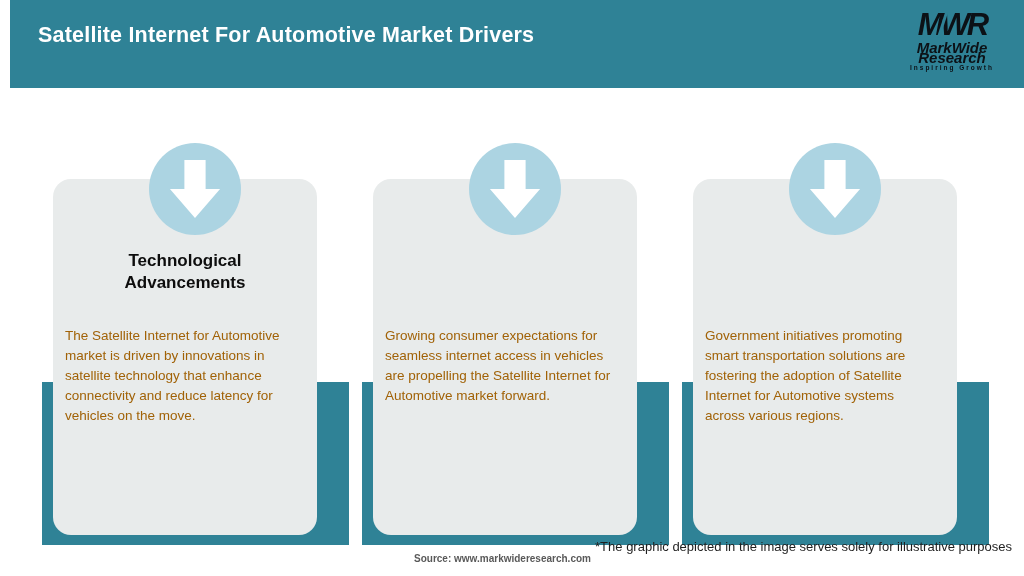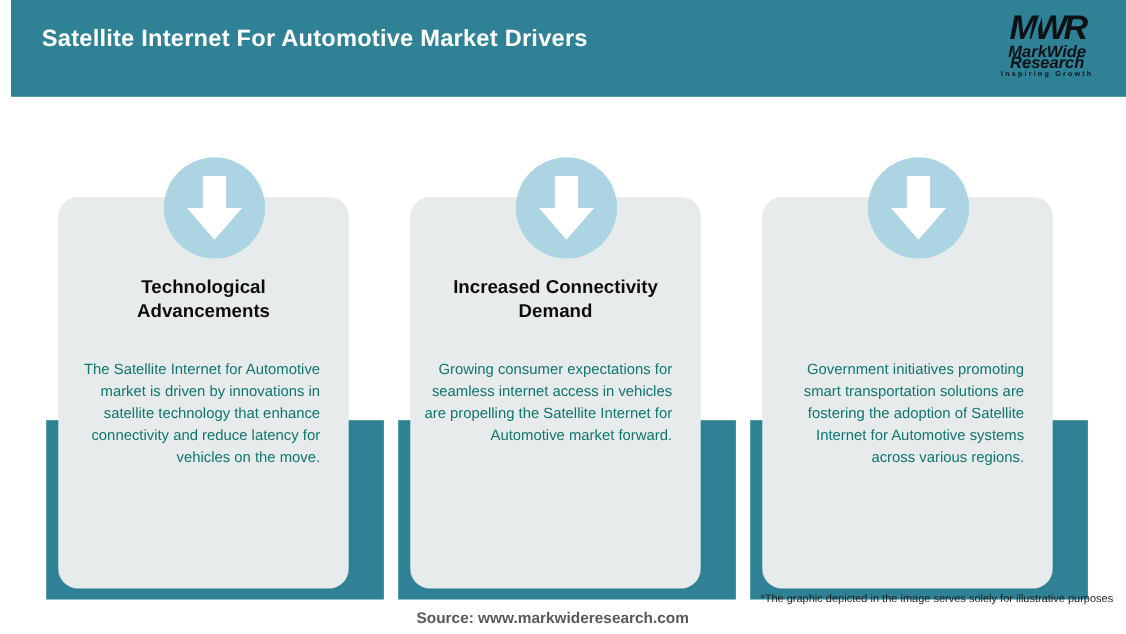--- a/index.html
+++ b/index.html
@@ -49,30 +49,30 @@
     border-radius:50%;background:#ACD4E2;
     display:flex;align-items:center;justify-content:center;
   }
   .circle svg{display:block;margin-top:2px;}
   .card-title{
     position:absolute;left:15px;right:15px;top:71px;
     text-align:center;font-size:17px;line-height:22px;font-weight:bold;color:#0d0d0d;
   }
   .card-body{
     position:absolute;left:12px;right:26px;top:147px;
-    font-size:13.5px;line-height:20px;color:#0f766e;text-align:right;
+    font-size:13.5px;line-height:20px;color:#a16207;text-align:left;
   }
   
   .source{
     position:absolute;left:0;top:553px;width:1005px;
-    text-align:center;font-size:14px;font-weight:bold;color:#595959;
+    text-align:center;font-size:10px;font-weight:bold;color:#595959;
   }
   .disclaimer{
     position:absolute;right:12px;top:539px;
-    font-size:10px;color:#1f1f1f;
+    font-size:13px;color:#1f1f1f;
   }
 </style>
 </head>
 <body>
 
 <div class="header">
   <div class="header-title">Satellite Internet For Automotive Market Drivers</div>
   <div class="logo">
     <span class="logo-monogram">
       <span>MWR</span>
@@ -92,21 +92,20 @@
   <div class="circle">
     <svg width="54" height="60" viewBox="0 0 56 62">
       <polygon points="17,0 39,0 39,30 54,30 28,60 2,30 17,30" fill="#ffffff"></polygon>
     </svg>
   </div>
 </div>
 
 <div class="group g2">
   <div class="underlay"></div>
   <div class="card">
-    <div class="card-title">Increased Connectivity Demand</div>
     <div class="card-body">Growing consumer expectations for seamless internet access in vehicles are propelling the Satellite Internet for Automotive market forward.</div>
   </div>
   <div class="circle">
     <svg width="54" height="60" viewBox="0 0 56 62">
       <polygon points="17,0 39,0 39,30 54,30 28,60 2,30 17,30" fill="#ffffff"></polygon>
     </svg>
   </div>
 </div>
 
 <div class="group g3">

